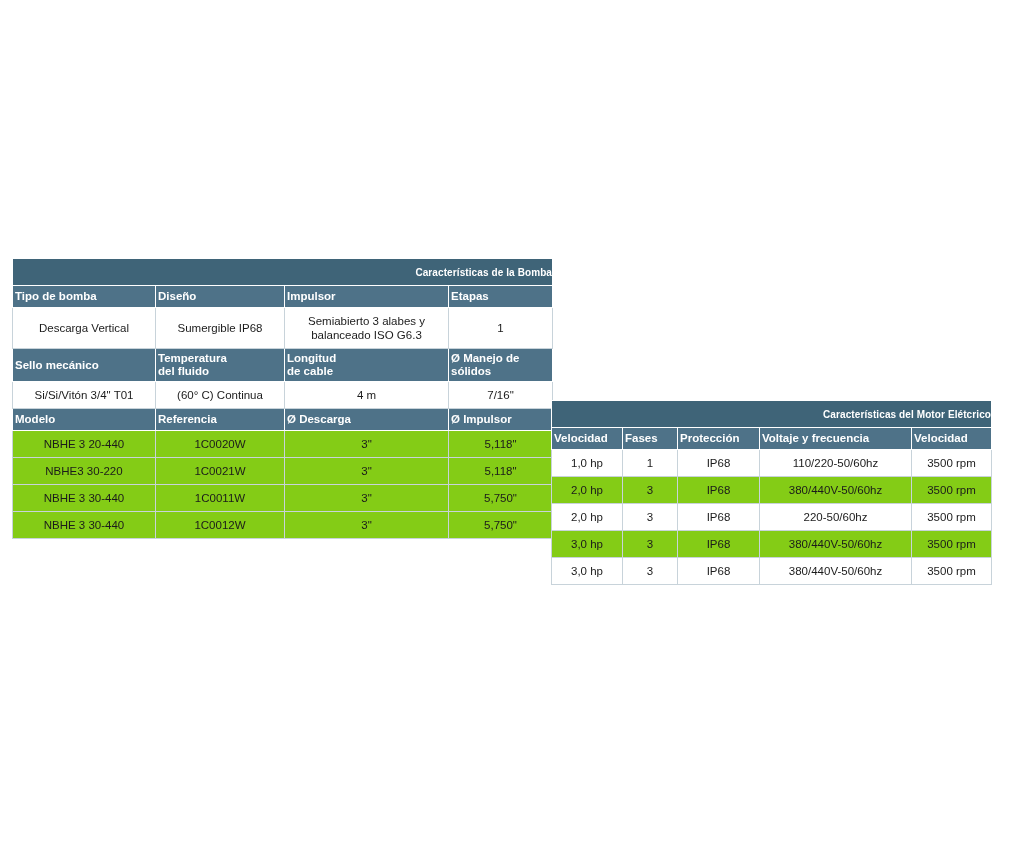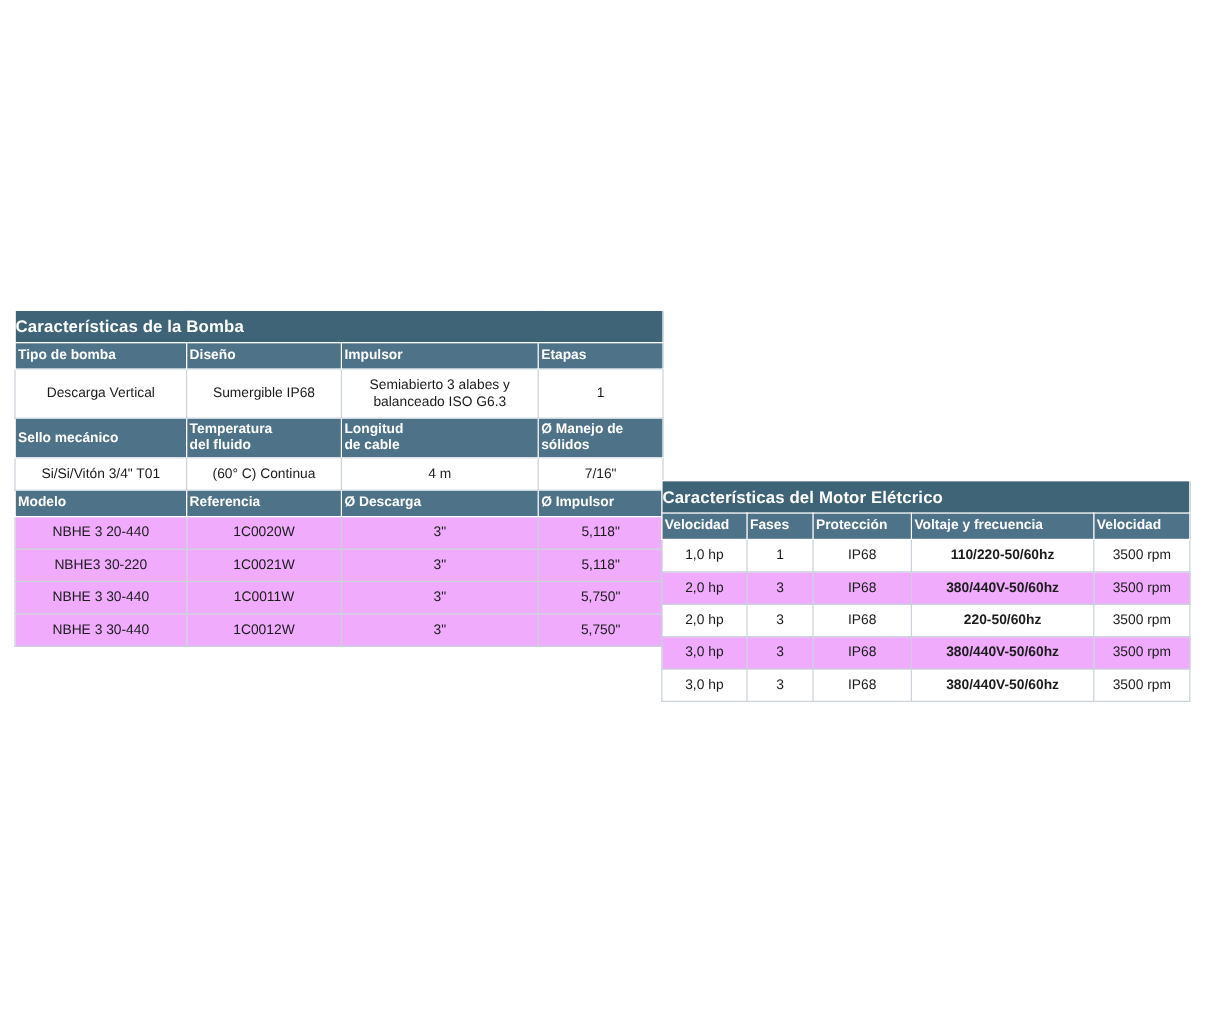--- a/index.html
+++ b/index.html
@@ -37,22 +37,22 @@
   table td, table th {
     border: 1px solid #ffffff;
     padding: 0;
     margin: 0;
   }
 
   .title-cell {
     background: #3f6478;
     color: #ffffff;
     font-weight: bold;
-    font-size: 14px;
-    text-align: left;
+    font-size: 10px;
+    text-align: right;
     height: 26px;
     letter-spacing: 0.1px;
   }
   .hdr-cell {
     background: #4e7288;
     color: #ffffff;
     font-weight: bold;
     font-size: 11.5px;
     text-align: left;
     line-height: 13px;
@@ -64,40 +64,40 @@
   .data-cell {
     background: #ffffff;
     color: #1b1b1b;
     font-size: 11.5px;
     text-align: center;
     line-height: 14px;
     padding: 6px 3px;
     border: 1px solid #c8d3da;
   }
   .data-cell.alt {
-    background: #f0abfc;
+    background: #84cc16;
   }
   .data-cell.tall {
     padding: 6px 3px;
   }
 
   
   .pc1 { width: 143px; }
   .pc2 { width: 129px; }
   .pc3 { width: 164px; }
   .pc4 { width: 104px; }
 
   
   .mc1 { width: 71px; }
   .mc2 { width: 55px; }
   .mc3 { width: 82px; }
   .mc4 { width: 152px; }
   .mc5 { width: 80px; }
 
-  .nowrap { white-space: nowrap; font-weight: bold; }
+  .nowrap { white-space: nowrap; }
 </style>
 </head>
 <body>
 
 <table class="pump-table">
   <colgroup>
     <col class="pc1">
       <col class="pc2">
       <col class="pc3">
       <col class="pc4">

